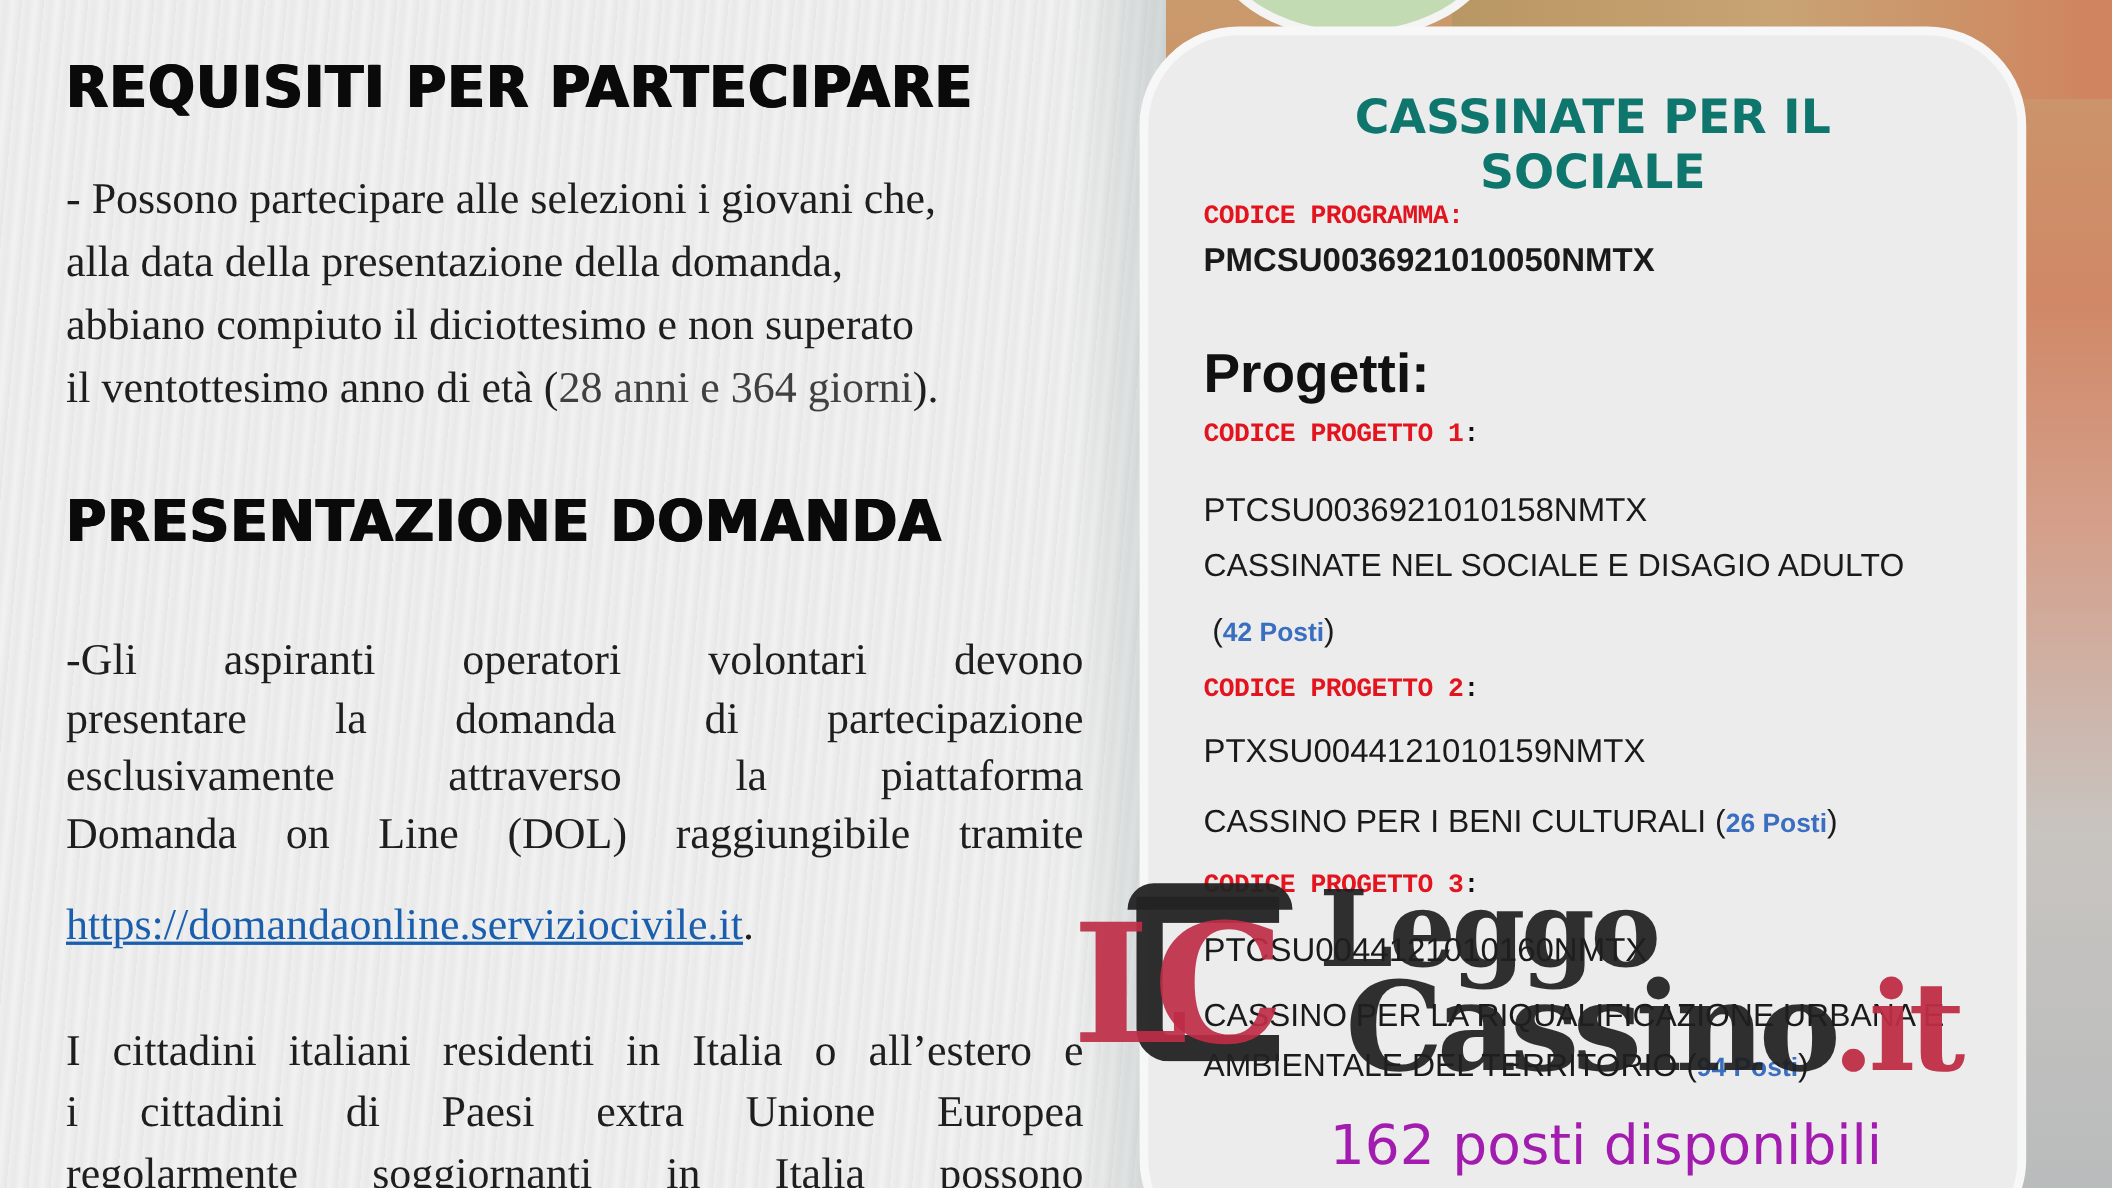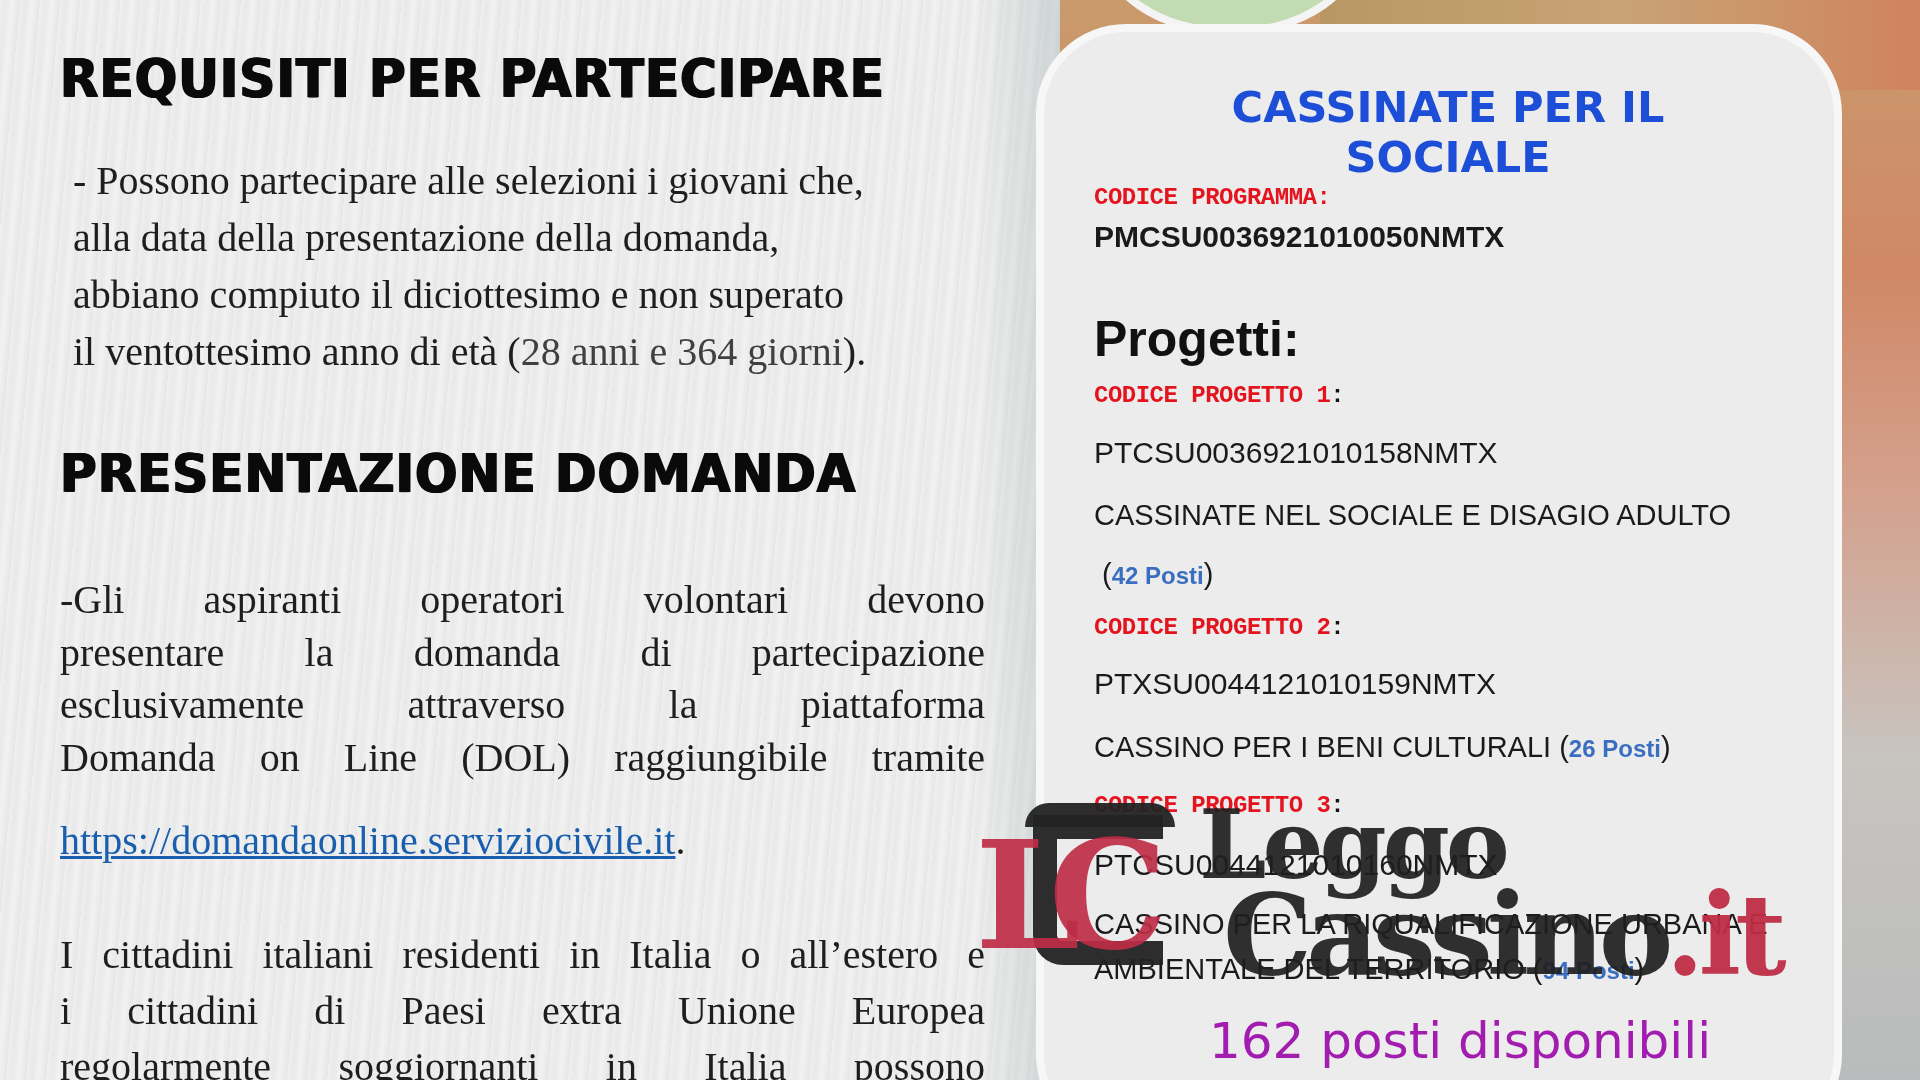--- a/index.html
+++ b/index.html
@@ -44,21 +44,21 @@
     font-size:40px; color:#1e1e1e; line-height:57px;
   }
   .para.justify { text-align:justify; text-align-last:justify; width:925px; line-height:52.5px; }
   .para .line { display:block; white-space:nowrap; }
   .para.justify .line { text-align:justify; text-align-last:justify; white-space:normal; }
   .link-blue { color:#404040; }
   .url { color:#1a5fae; text-decoration:underline; text-decoration-thickness:3px; }
 
   .card-title {
     position:absolute; left:1128px; top:82px; width:640px; text-align:center;
-    font-family:"DejaVu Sans", sans-serif; font-weight:bold; font-size:43px; color:#1d4ed8;
+    font-family:"DejaVu Sans", sans-serif; font-weight:bold; font-size:43px; color:#0f766e;
     letter-spacing:0px;
   }
   .lbl-red {
     position:absolute; left:1094px;
     font-family:Liberation Mono, monospace; font-weight:bold; font-size:24px;
     color:#e4141e; letter-spacing:-0.5px;
   }
   .lbl-red .colon { color:#111; }
   .code {
     position:absolute; left:1094px;
@@ -111,21 +111,21 @@
 <body>
 
 <div class="bg-right"></div>
 <div class="bg-photo-top"></div>
 <div class="bg-left"></div>
 <div class="green-circle"></div>
 <div class="card"></div>
 
 <div class="left-col">
   <h1 class="h-bold" style="top:50px;">REQUISITI PER PARTECIPARE</h1>
-  <div class="para" style="top:152px;margin-left:13px;">
+  <div class="para" style="top:152px;">
     <span class="line">- Possono partecipare alle selezioni i giovani che,</span>
     <span class="line">alla data della presentazione della domanda,</span>
     <span class="line">abbiano compiuto il diciottesimo e non superato</span>
     <span class="line"><span>il ventottesimo anno di età (</span><span class="link-blue">28 anni e 364 giorni</span><span>).</span></span>
   </div>
 
   <h1 class="h-bold" style="top:445px;">PRESENTAZIONE DOMANDA</h1>
   <div class="para justify" style="top:550px;margin-top:24px;">
     <span class="line">-Gli aspiranti operatori volontari devono</span>
     <span class="line">presentare la domanda di partecipazione</span>
@@ -144,21 +144,21 @@
 </div>
 
 <div class="card-title">CASSINATE PER IL SOCIALE</div>
 
 <div class="lbl-red" style="top:184px;">CODICE PROGRAMMA:</div>
 <div class="code bold" style="top:220px;">PMCSU0036921010050NMTX</div>
 
 <div class="progetti">Progetti:</div>
 
 <div class="lbl-red" style="top:382px;"><span>CODICE PROGETTO 1</span><span class="colon">:</span></div>
-<div class="code" style="top:436px;text-align:center;">PTCSU0036921010158NMTX</div>
+<div class="code" style="top:448px;text-align:center;">PTCSU0036921010158NMTX</div>
 <div class="desc" style="top:499px;">CASSINATE NEL SOCIALE E DISAGIO ADULTO</div>
 <div class="desc" style="top:558px; left:1102px;">(<span class="posti">42 Posti</span>)</div>
 
 <div class="lbl-red" style="top:614px;"><span>CODICE PROGETTO 2</span><span class="colon">:</span></div>
 <div class="code" style="top:667px;">PTXSU0044121010159NMTX</div>
 <div class="desc" style="top:731px;"><span>CASSINO PER I BENI CULTURALI</span> (<span class="posti">26 Posti</span>)</div>
 
 <div class="lbl-red" style="top:792px;"><span>CODICE PROGETTO 3</span><span class="colon">:</span></div>
 <div class="code" style="top:848px;">PTCSU0044121010160NMTX</div>
 <div class="desc" style="top:908px;">CASSINO PER LA RIQUALIFICAZIONE URBANA E</div>

